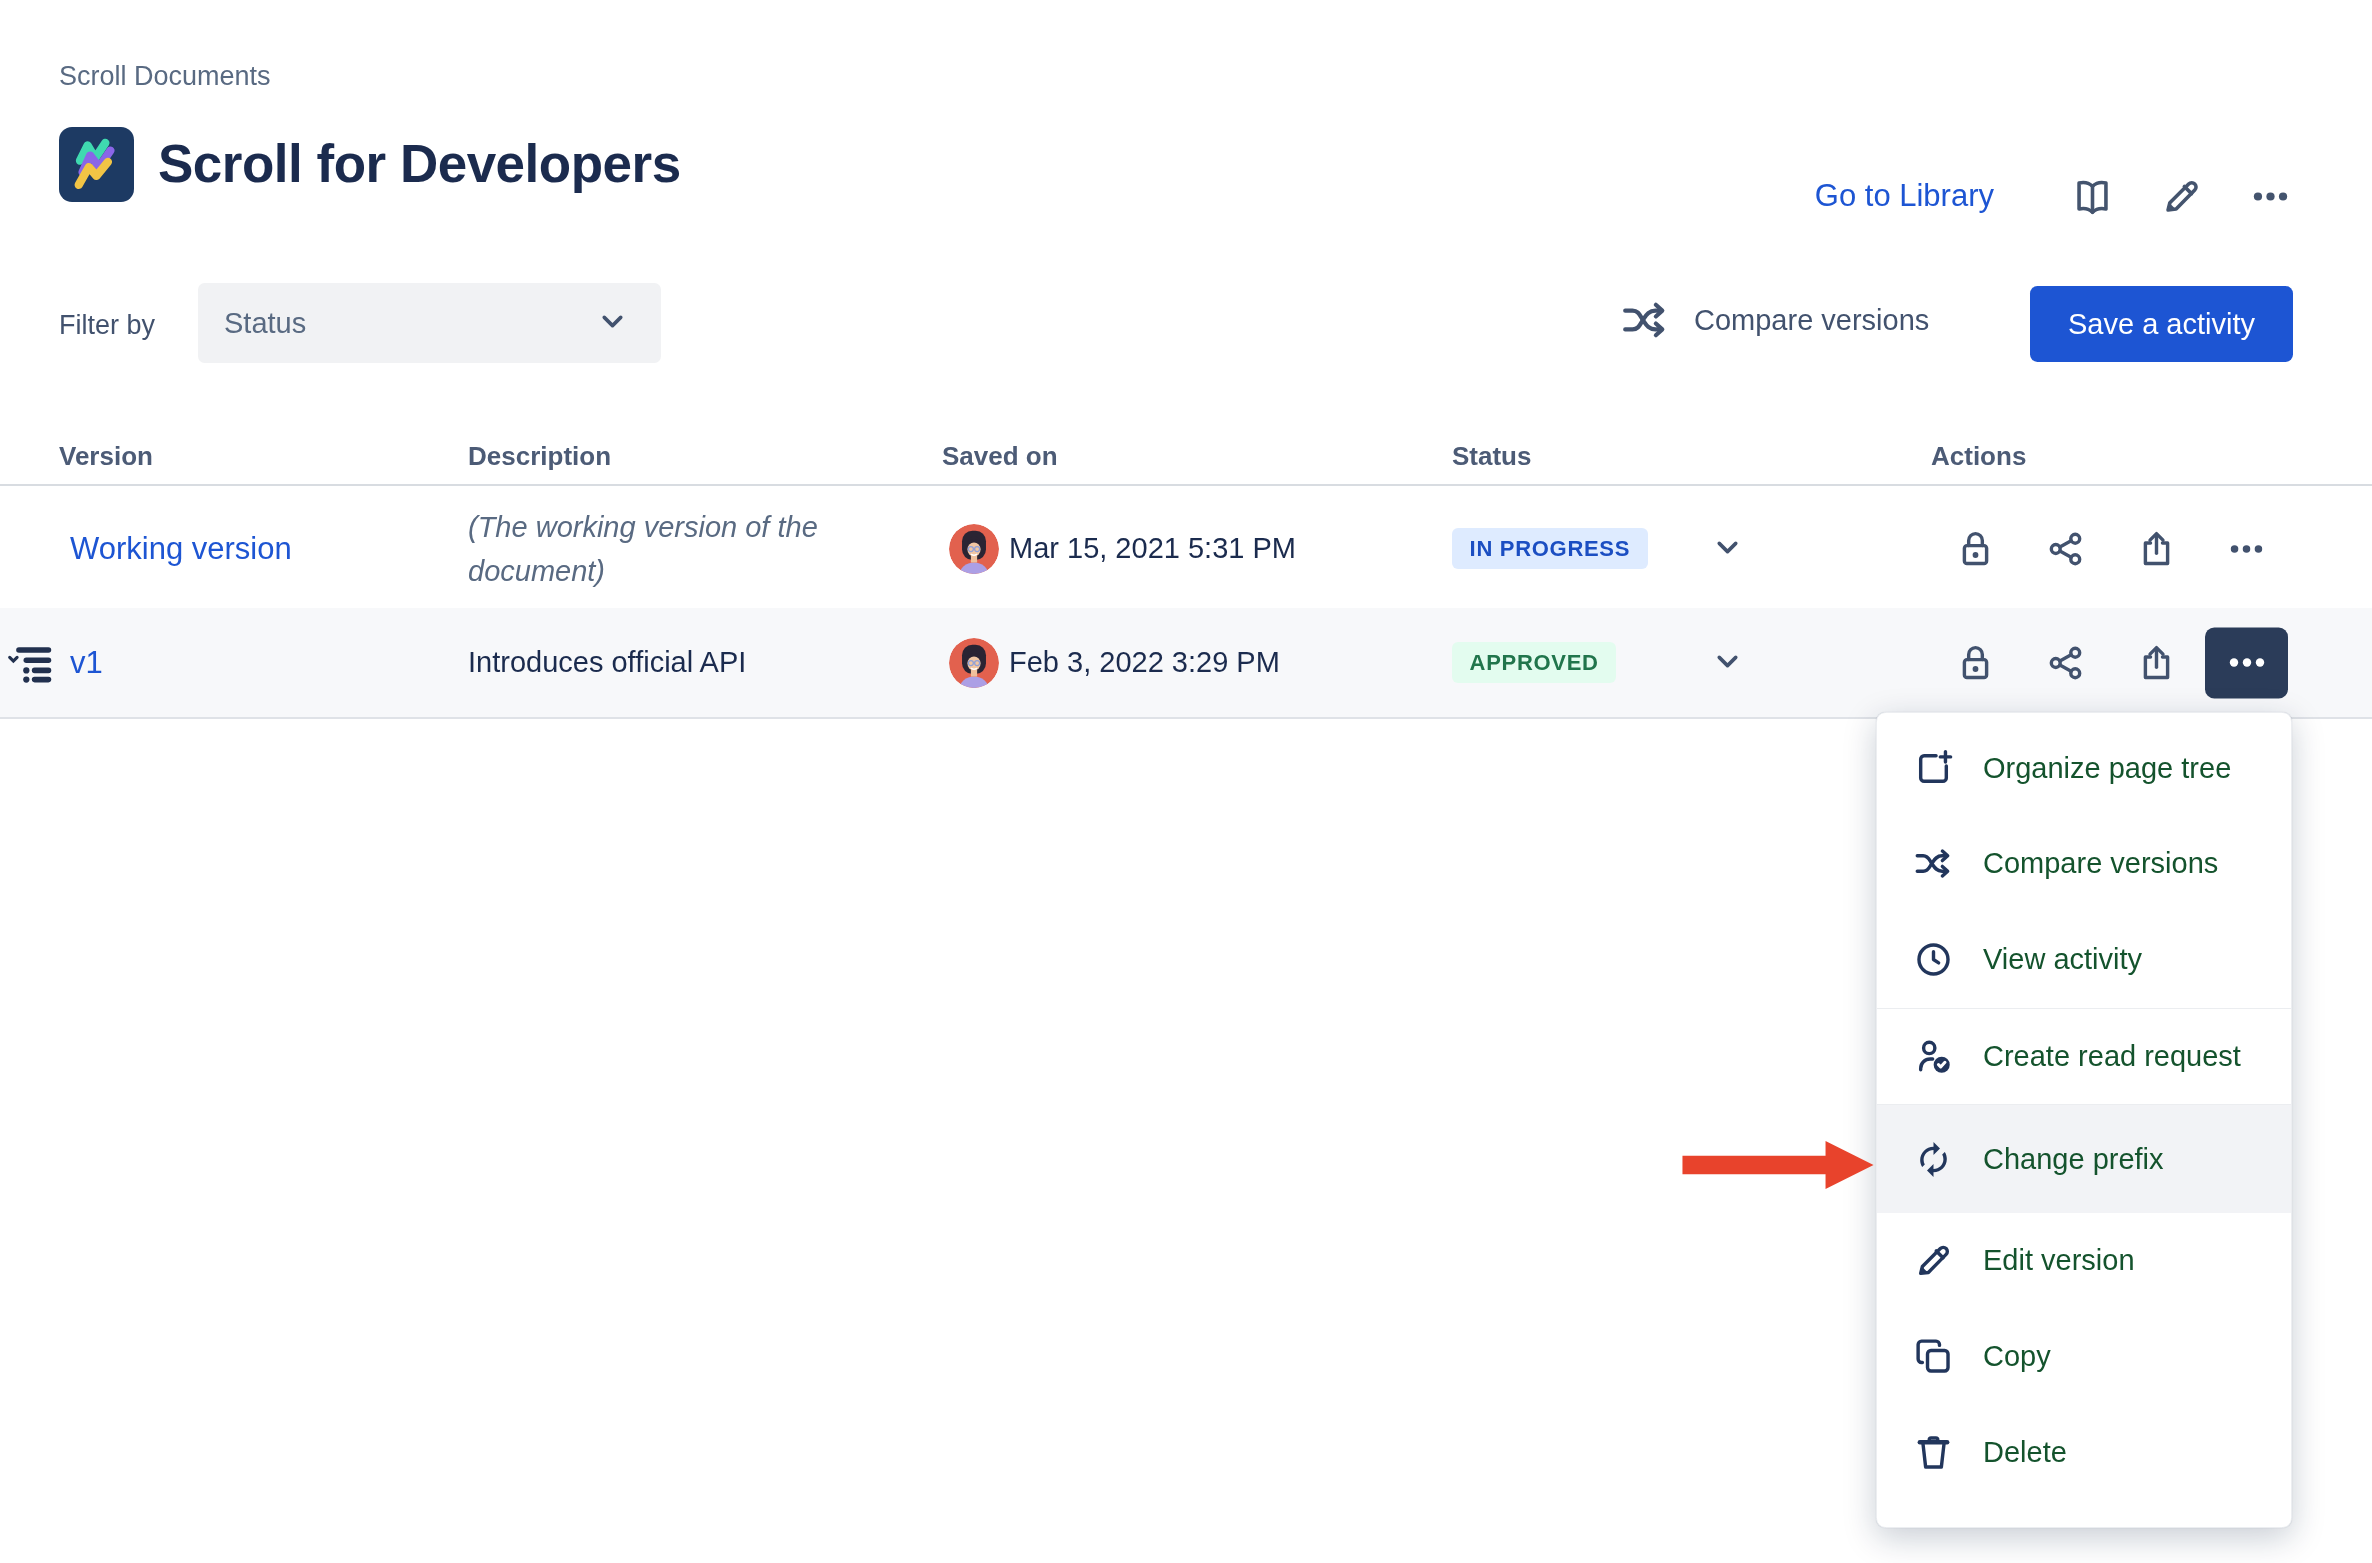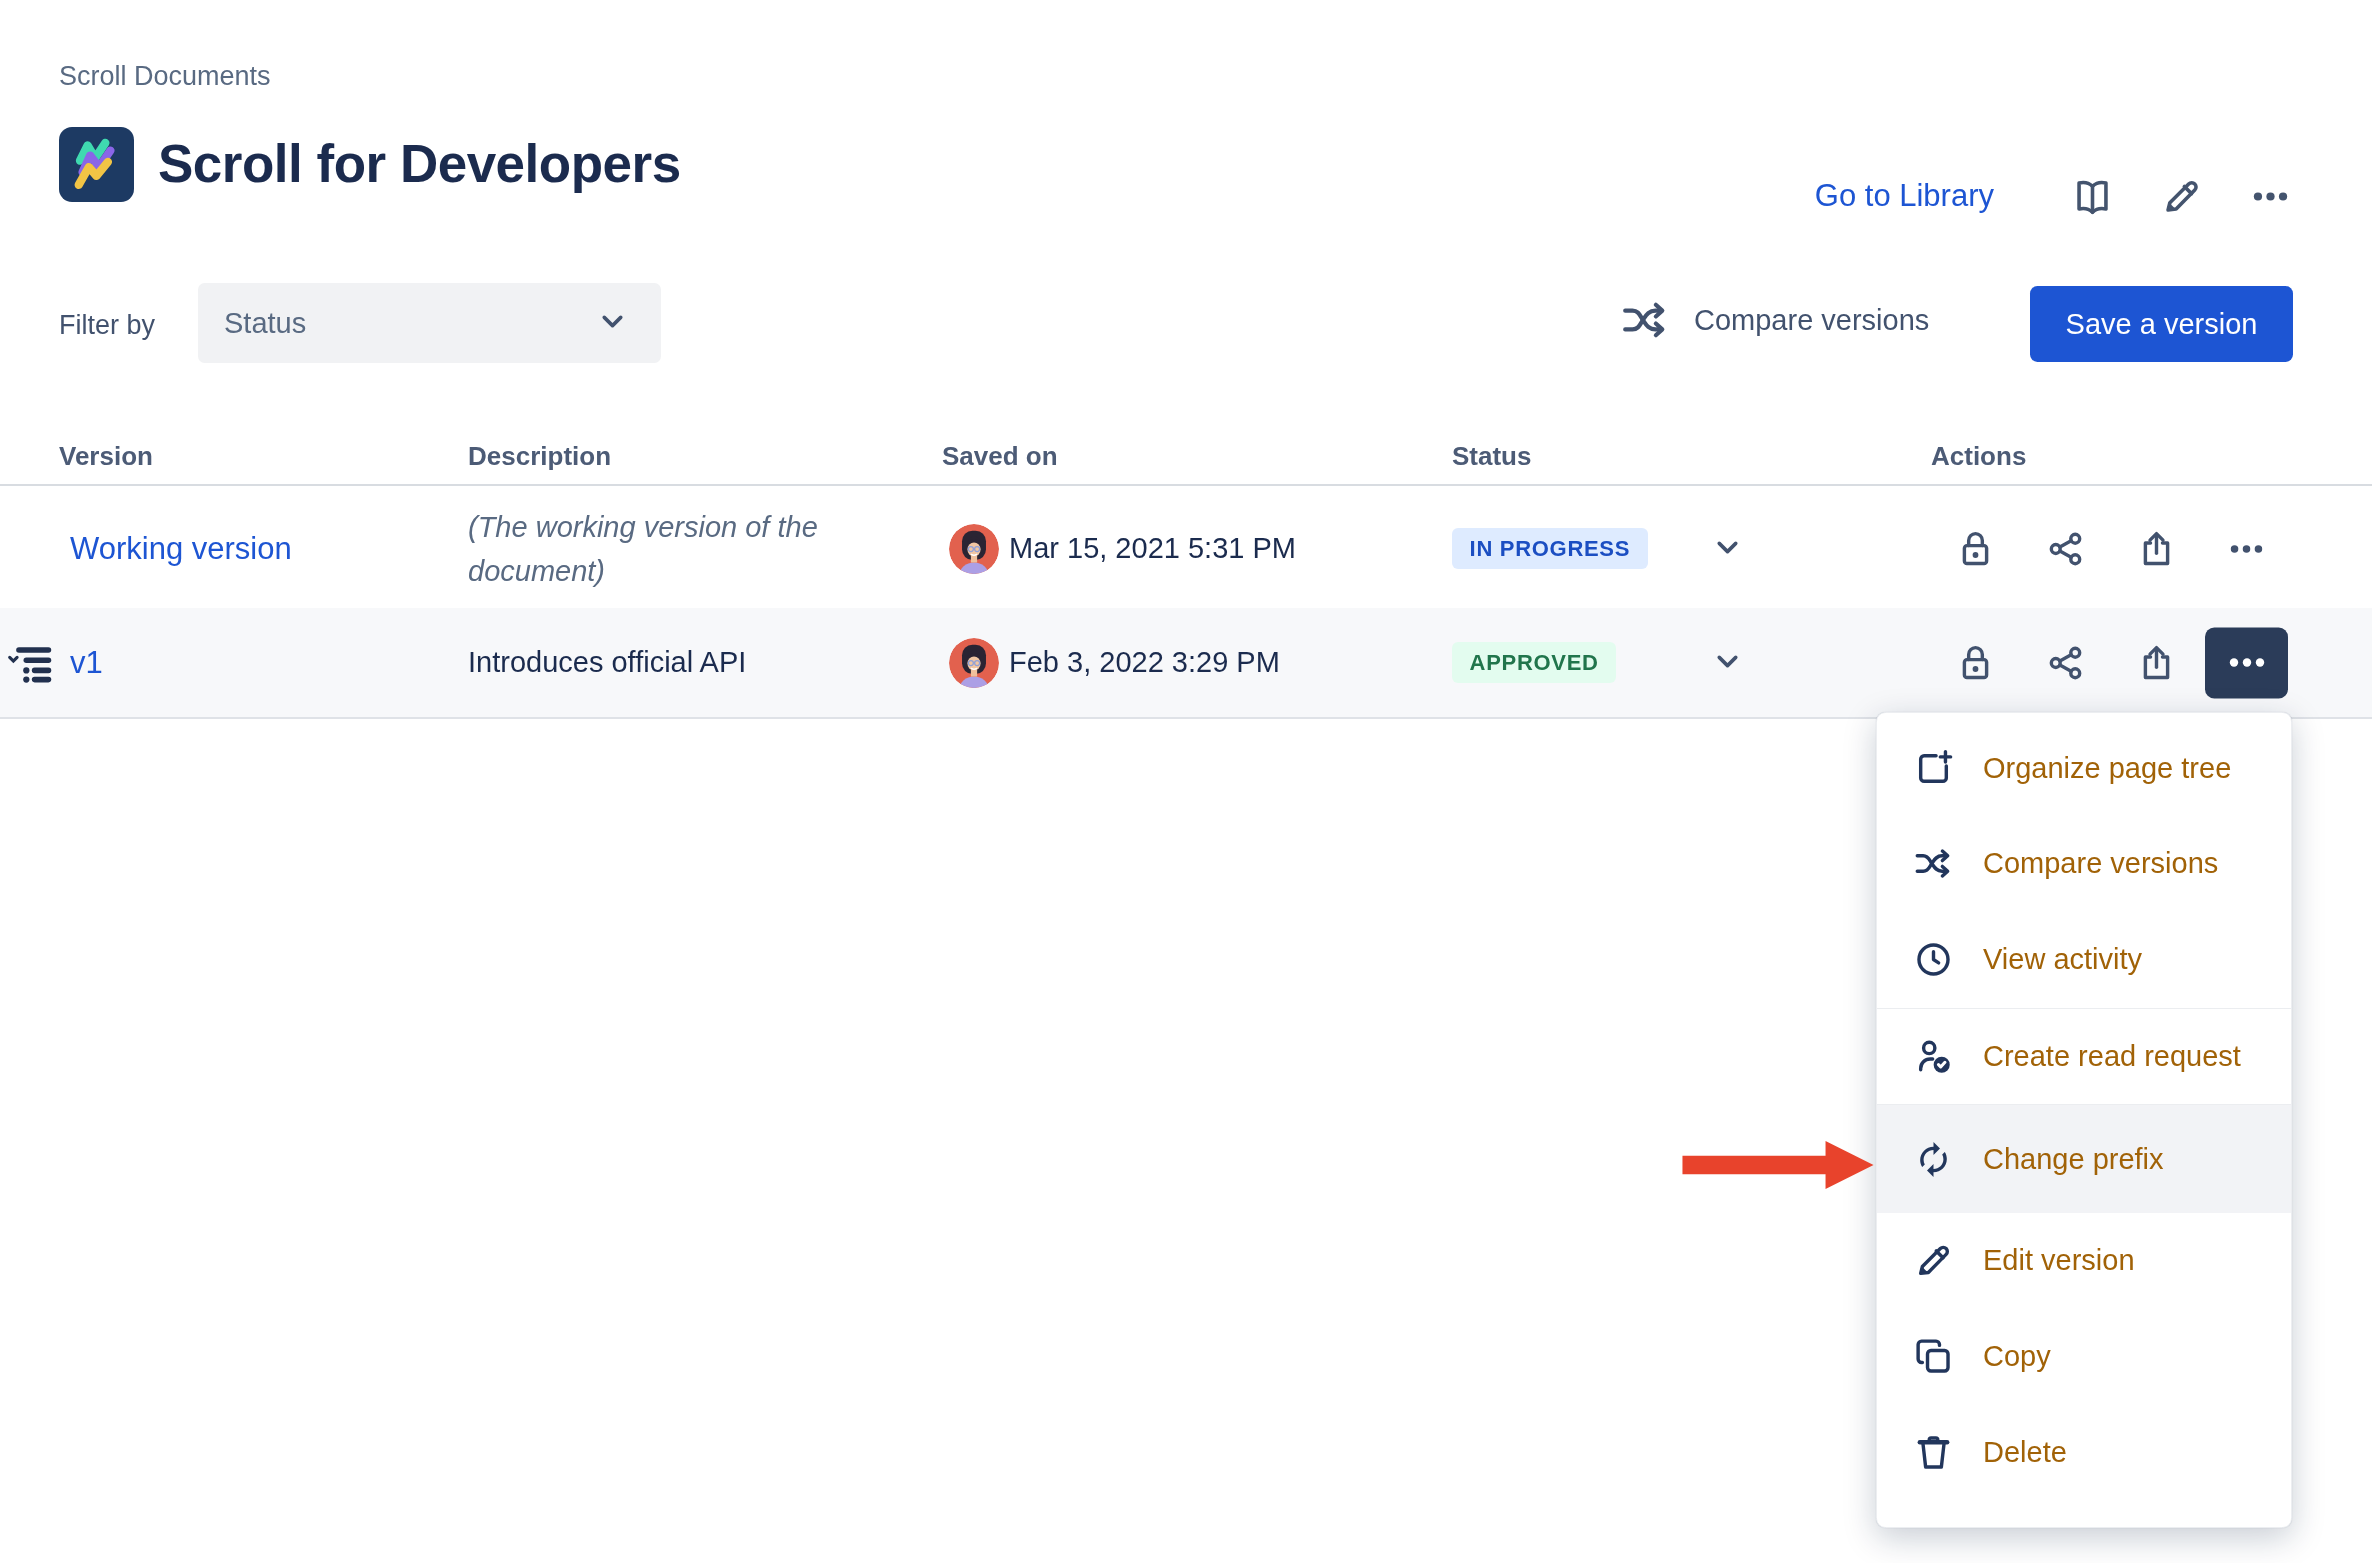--- a/index.html
+++ b/index.html
@@ -55,21 +55,21 @@
   .tree-icon svg { width:48px; height:41px; stroke:#22314F; fill:none; stroke-width:3; stroke-linecap:round; }
   .tree-icon svg .fill { fill:#22314F; stroke:none; }
 
   
   .menu { position:absolute; left:1876px; top:712px; width:416px; height:816px; background:#fff; border:0.9px solid #ECEEF1; border-radius:9.3px; box-shadow:0 9.3px 33px rgba(9,30,66,0.22), 0 0 0.9px rgba(9,30,66,0.25); padding:7.4px 0 27px 0; display:flex; flex-direction:column; }
   .menu-item { height:96px; display:flex; align-items:center; padding-left:35px; gap:28px; cursor:pointer; }
   .menu-item.highlight { height:108px; background:#F2F3F6; }
   .menu-item .mi-icon { width:43px; height:43px; display:flex; align-items:center; justify-content:center; }
   .menu-item svg { width:41px; height:41px; stroke:#22365C; fill:none; stroke-width:2; stroke-linecap:round; stroke-linejoin:round; }
   .menu-item svg .fill { fill:#22365C; stroke:none; }
-  .menu-item .mi-label { font-size:29px; color:#a16207; }
+  .menu-item .mi-label { font-size:29px; color:#14532d; }
   .menu-divider { height:0; border-top:1.9px solid #EBEDF0; }
 
   
   .red-arrow { position:absolute; left:1682px; top:1141px; width:192px; height:48px; }
 </style>
 </head>
 <body>
 
 <div class="page">
 
@@ -121,21 +121,21 @@
   <div class="compare-top">
     <svg viewBox="0 0 24 24">
       <path d="M2.5 7.5 H6 C9 7.5 9.6 10 11 12 C12.4 14 13.6 16.5 17 16.5 H19.2"></path>
       <path d="M2.5 16.5 H6 C9 16.5 9.6 14 11 12 C12.4 10 13.6 7.5 17 7.5 H19.2"></path>
       <path d="M17.2 4.7 L20.3 7.5 L17.2 10.3"></path>
       <path d="M17.2 13.7 L20.3 16.5 L17.2 19.3"></path>
     </svg>
     <span class="lbl">Compare versions</span>
   </div>
 
-  <button class="save-btn">Save a version</button>
+  <button class="save-btn">Save a activity</button>
 
   <div class="thead">
     <span class="th" style="left:59px">Version</span>
     <span class="th" style="left:468px">Description</span>
     <span class="th" style="left:942px">Saved on</span>
     <span class="th" style="left:1452px">Status</span>
     <span class="th" style="left:1931px">Actions</span>
   </div>
 
   <div class="row row1">

